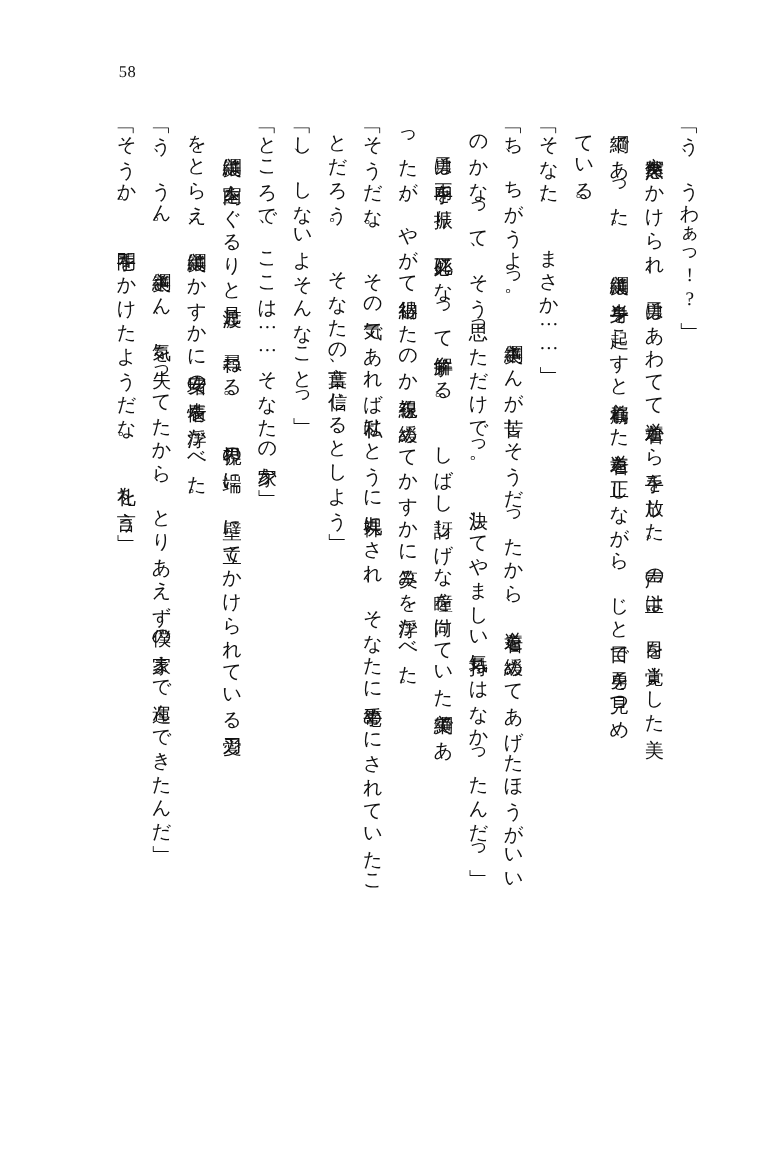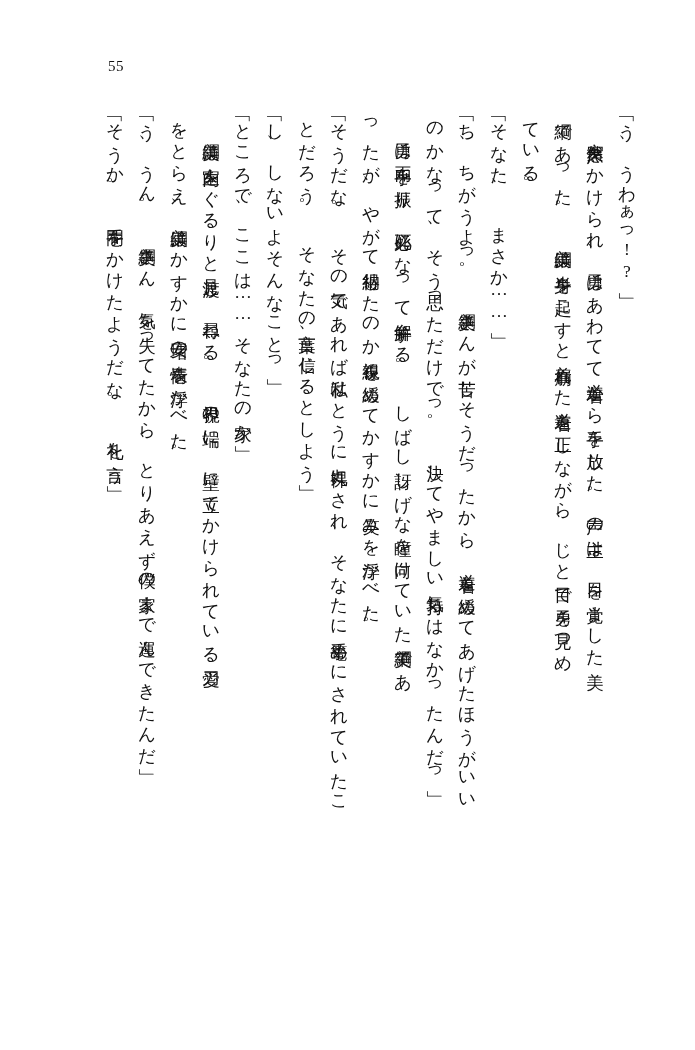--- a/index.html
+++ b/index.html
@@ -48,21 +48,21 @@
     white-space: pre-wrap;
     word-break: break-all;
     color: #111111;
   }
 </style>
 </head>
 <body>
 
 <div class="page">
 
-  <div class="page-number">55</div>
+  <div class="page-number">58</div>
 
   <div class="body-text">
       <div class="tcol">「う、うわぁっ!?」</div>
       <div class="tcol">　突然声をかけられ、勇はあわてて道着から手を放した。声の主は、目を覚ました美</div>
       <div class="tcol">綱であった。　美綱は半身を起こすと着崩れた道着を正しながら、じと目で勇を見つめ</div>
       <div class="tcol">ている。</div>
       <div class="tcol">「そなた、　まさか……」</div>
       <div class="tcol">「ち、ちがうよっ。　美綱さんが苦しそうだったから、道着を緩めてあげたほうがいい</div>
       <div class="tcol">のかなって、そう思っただけでっ。　決してやましい気持ちはなかったんだっ」</div>
       <div class="tcol">　勇は両手を振り、必死になって弁解する。　しばし訝しげな瞳を向けていた美綱であ</div>

